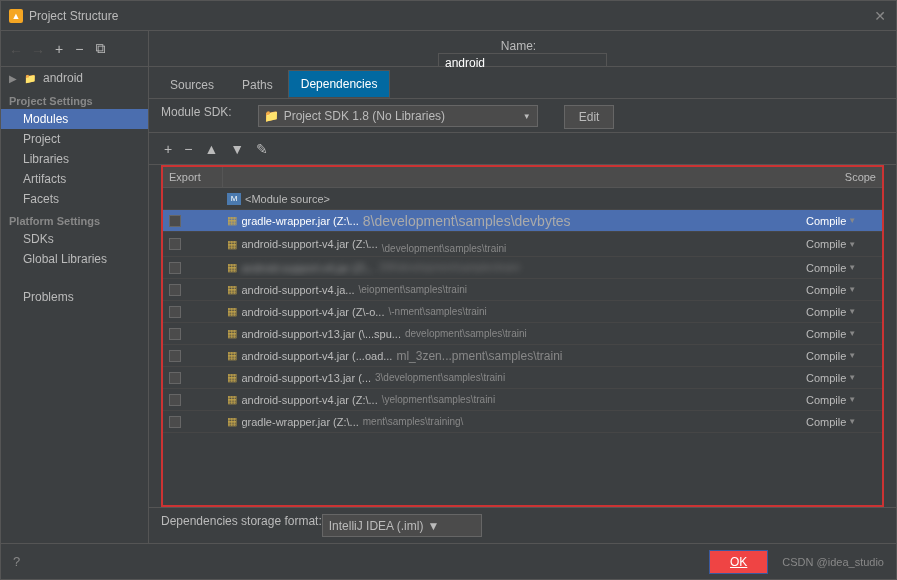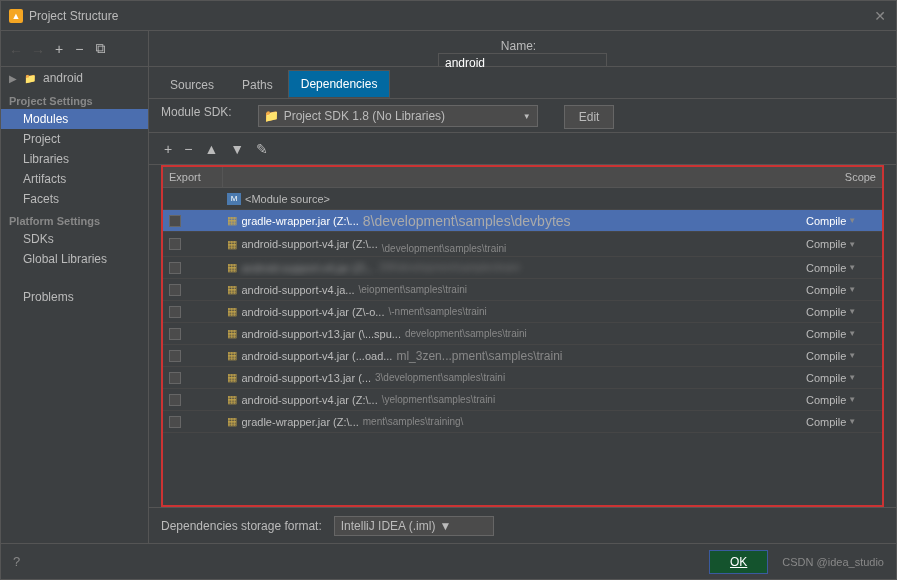--- a/index.html
+++ b/index.html
@@ -370,25 +370,24 @@
       display: inline-block;
     }
 
     .blurred {
       filter: blur(3px);
       opacity: 0.7;
     }
 
     .bottom-bar {
       display: flex;
-      align-items: center;
       padding: 6px 12px;
       border-top: 1px solid #555;
       height: 36px;
-      gap: 12px;
+      gap: 0;
     }
 
     .storage-label {
       color: #bbbbbb;
       font-size: 12px;
     }
 
     .storage-dropdown {
       display: flex;
       align-items: center;
@@ -409,21 +408,21 @@
       align-items: center;
       justify-content: flex-end;
       padding: 0 12px;
       border-top: 1px solid #555;
       background: #3c3f41;
       gap: 6px;
     }
 
     .btn-ok {
       padding: 4px 20px;
-      background: #14532d;
+      background: #ef4444;
       border: 1px solid #3a5a9f;
       color: #ffffff;
       cursor: pointer;
       font-size: 12px;
       text-decoration: underline;
     }
 
     .watermark {
       color: #888;
       font-size: 11px;

